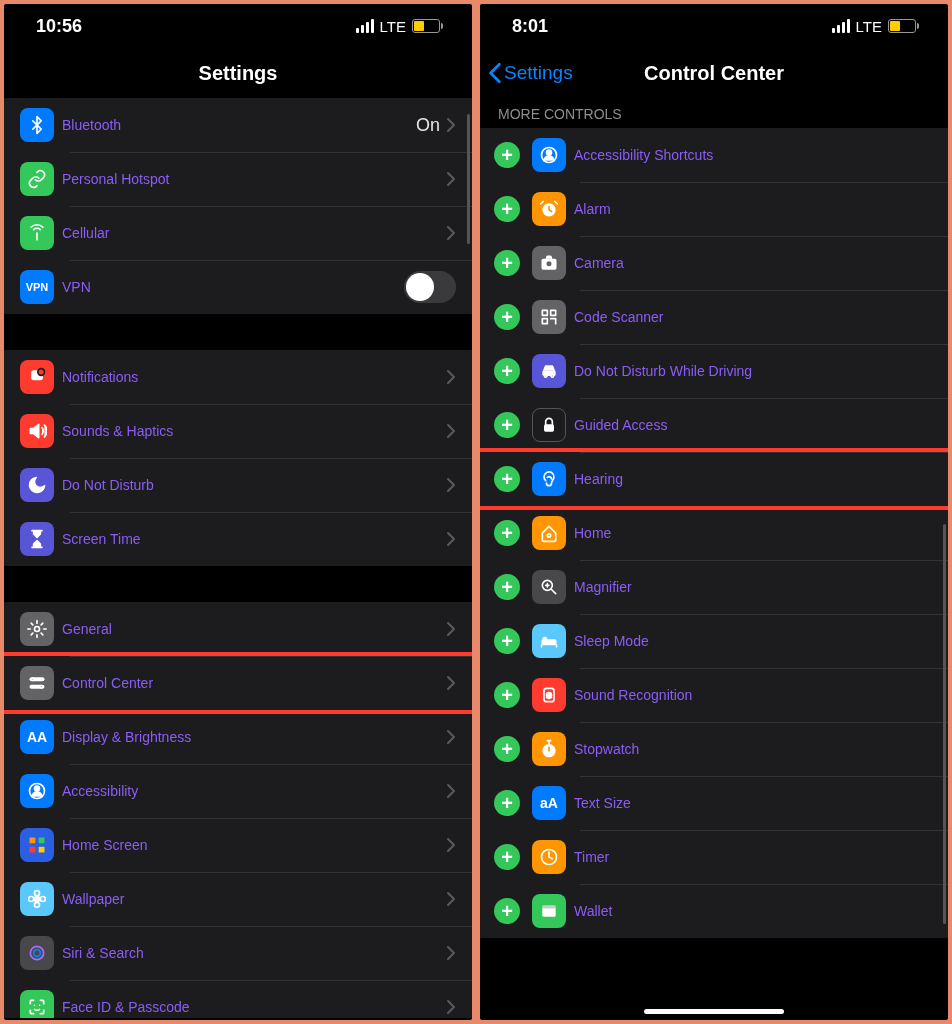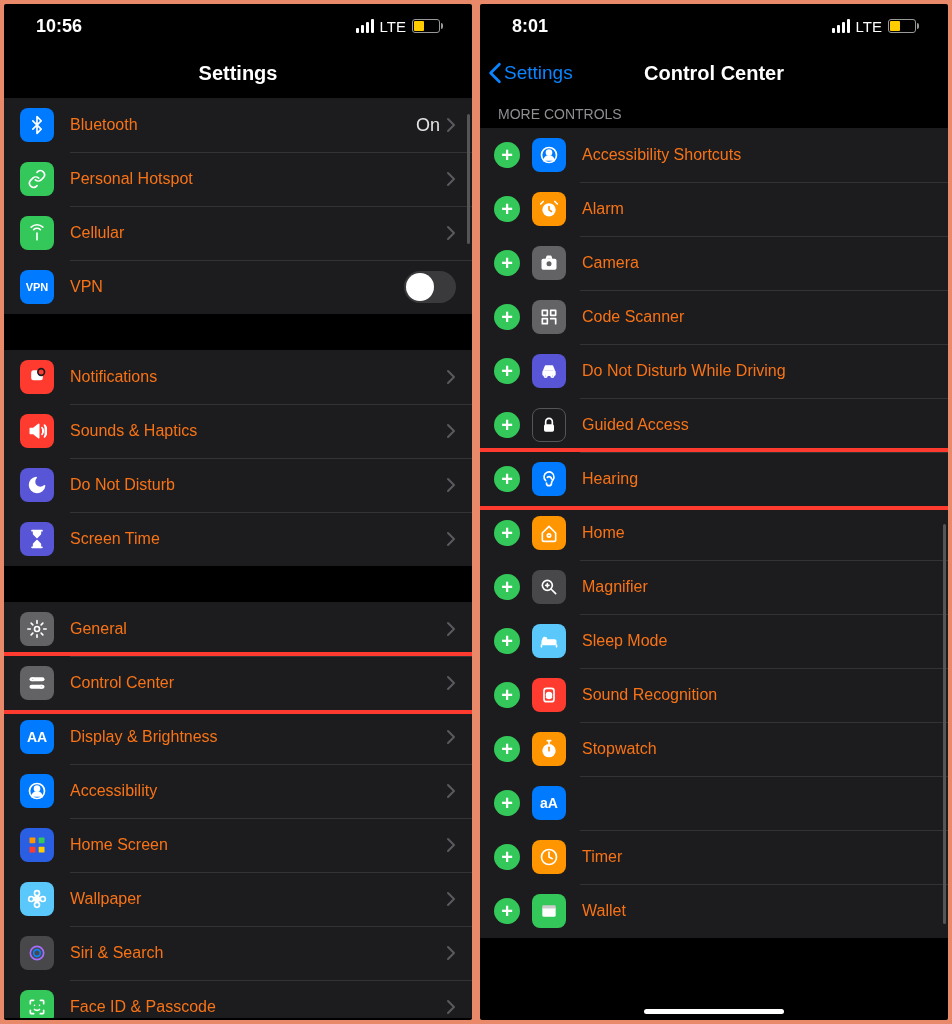--- a/index.html
+++ b/index.html
@@ -83,21 +83,21 @@
     position:absolute; left:66px; right:0; top:0;
     height:1px; background:#333;
   }
   .icon-box {
     width:34px; height:34px; border-radius:8px;
     display:flex; align-items:center; justify-content:center;
     flex-shrink:0;
     color:#fff;
   }
   .row .label {
-    margin-left:16px; font-size:16px; flex:1; color:#f97316;
+    margin-left:8px; font-size:14px; flex:1; color:#8b5cf6;
   }
   .row .value { color:#e5e5e5; font-size:18px; margin-right:6px;}
   .chevron { color:#5a5a5e; }
 
   .gap { height:36px; background:#000; }
 
   .add-btn {
     width:26px; height:26px; border-radius:13px; background:#34c759;
     display:flex; align-items:center; justify-content:center;
     margin-right:12px; flex-shrink:0;
@@ -552,20 +552,21 @@
               <path d="M10 2h4M12 2v3"></path>
             </svg>
           </div>
           <span class="label">Stopwatch</span>
         </div>
         <div class="row row2" style="position:relative">
           <div class="add-btn">+</div>
           <div class="icon-box c-blue">
             <span style="font-size:14px;font-weight:700">aA</span>
           </div>
+          <span class="label">Text Size</span>
         </div>
         <div class="row row2" style="position:relative">
           <div class="add-btn">+</div>
           <div class="icon-box c-orange">
             <svg width="20" height="20" viewBox="0 0 24 24" fill="none" stroke="#fff" stroke-width="2" stroke-linecap="round" stroke-linejoin="round">
               <circle cx="12" cy="12" r="9"></circle>
               <path d="M12 6v6l4 2"></path>
             </svg>
           </div>
           <span class="label">Timer</span>

